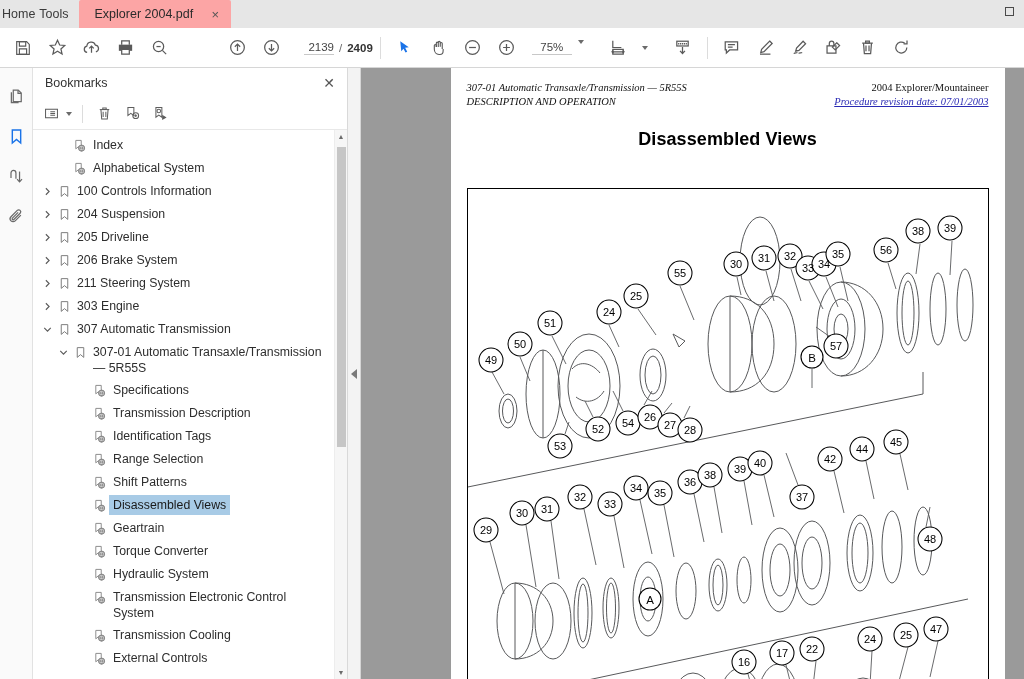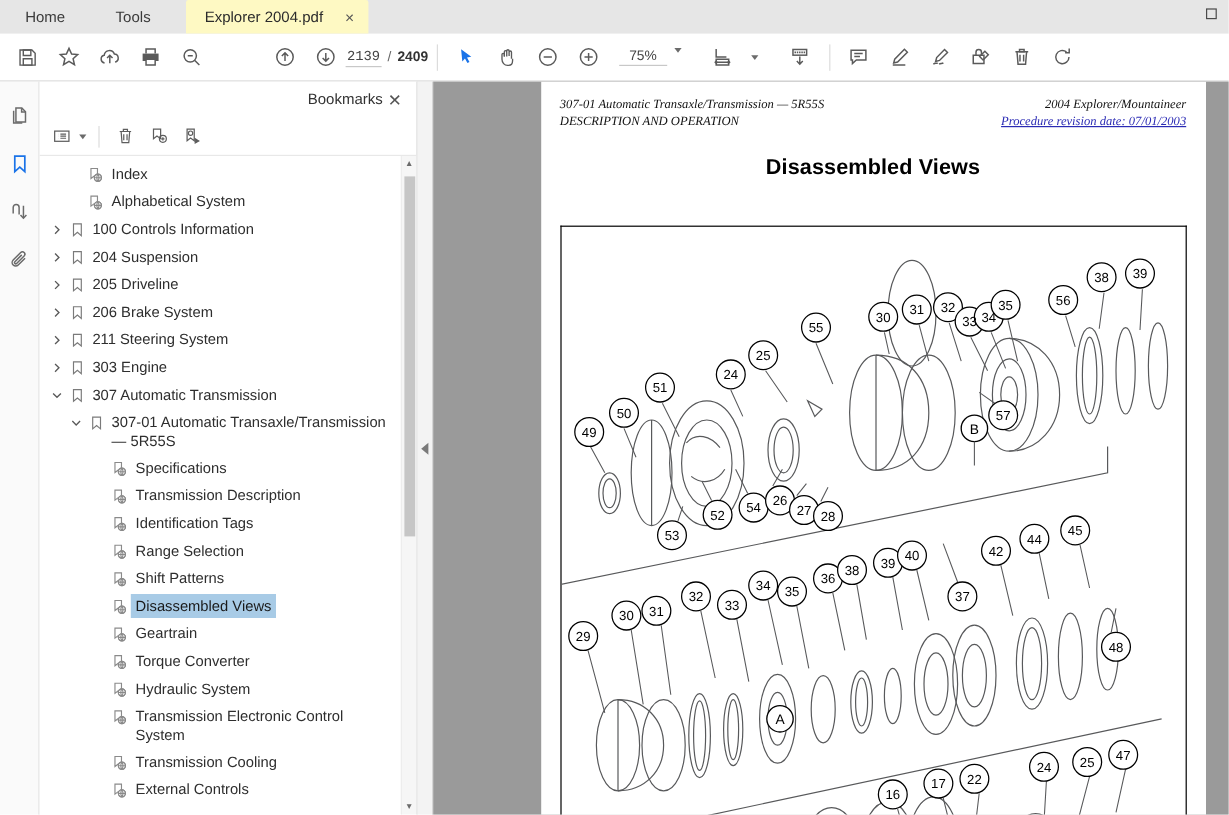--- a/index.html
+++ b/index.html
@@ -11,25 +11,25 @@
     background: #ffffff;
   }
   .app { width: 1024px; height: 679px; position: relative; display: flex; flex-direction: column; }
 
   
   .tabbar {
     height: 28px; background: #e6e6e6; display: flex; align-items: flex-end;
     position: relative; flex: 0 0 28px;
   }
   .menu-item {
-    font-size: 12.5px; color: #3a3a3a; padding: 0 21px; height: 28px;
+    font-size: 12.5px; color: #3a3a3a; padding: 0 2px; height: 28px;
     display: flex; align-items: center; cursor: default;
   }
   .doc-tab {
-    height: 28px; background: #fef9c3; display: flex; align-items: center;
+    height: 28px; background: #fca5a5; display: flex; align-items: center;
     padding: 0 8px 0 16px; min-width: 150px; margin-left: 8px;
     border-top-left-radius: 2px; border-top-right-radius: 2px;
   }
   .doc-tab-label { font-size: 12.5px; color: #2b2b2b; white-space: nowrap; }
   .doc-tab-close {
     margin-left: 14px; width: 16px; height: 16px; font-size: 13px; color: #555;
     display: flex; align-items: center; justify-content: center; cursor: pointer;
   }
   .wincontrols { position: absolute; right: 0; top: 0; display: flex; height: 22px; }
   .wc-btn {
@@ -47,22 +47,22 @@
     width: 34px; height: 32px; display: flex; align-items: center; justify-content: center;
     color: #5a5a5a; cursor: pointer; border-radius: 2px;
   }
   .tb-btn.active { color: #1a73e8; }
   .tb-sep { width: 1px; height: 22px; background: #dcdcdc; margin: 0 7px; }
   .tb-gap-a { width: 44px; }
   .tb-gap-b { width: 18px; }
   .pagebox { display: flex; align-items: center; font-size: 11.5px; color: #333; }
   .page-input {
     width: 30px; border: none; border-bottom: 1px solid #c8c8c8; background: transparent;
-    font-family: Liberation Mono, monospace; font-size: 11.5px; color: #444;
-    text-align: center; padding: 1px 0; outline: none; overflow: hidden;
+    font-family: Liberation Sans, sans-serif; font-size: 11.5px; color: #444;
+    text-align: right; padding: 1px 0; outline: none; overflow: hidden; margin-left: 16px;
   }
   .page-sep { margin: 0 5px; color: #666; font-size: 11.5px; }
   .page-total { font-weight: bold; color: #333; font-size: 11.5px; }
   .zoombox { display: flex; margin-left: 8px; }
   .zoom-input {
     width: 40px; border: none; border-bottom: 1px solid #c8c8c8; background: transparent;
     font-family: "Liberation Sans", sans-serif; font-size: 11.5px; color: #444;
     text-align: center; padding: 1px 0; outline: none;
   }
   .caret { width: 0; height: 0; border-left: 3.5px solid transparent; border-right: 3.5px solid transparent;
@@ -83,21 +83,21 @@
   .rail-btn.active { color: #1a73e8; }
 
   
   .panel {
     width: 315px; background: #ffffff; border-right: 1px solid #d9d9d9;
     display: flex; flex-direction: column; flex: 0 0 315px; min-height: 0;
   }
   .panel-head {
     height: 30px; display: flex; align-items: center; padding: 0 8px 0 12px; flex: 0 0 30px;
   }
-  .panel-title { font-size: 12.5px; color: #333; flex: 1; text-align: right; }
+  .panel-title { font-size: 12.5px; color: #333; flex: 1; }
   .panel-close {
     width: 20px; height: 20px; display: flex; align-items: center; justify-content: center;
     color: #555; cursor: pointer; font-size: 14px;
   }
   .panel-tools {
     height: 32px; display: flex; align-items: center; padding: 0 8px;
     border-bottom: 1px solid #e8e8e8; flex: 0 0 32px; gap: 2px;
   }
   .pt-btn {
     height: 24px; min-width: 26px; display: flex; align-items: center; justify-content: center;
@@ -141,21 +141,21 @@
 
   
   .viewport { flex: 1; background: #9a9a9a; display: flex; justify-content: center; overflow: hidden; position: relative; }
   .page {
     background: #ffffff; width: 554px; height: 679px; position: relative; flex: 0 0 554px;
     margin-left: 70px;
   }
   .pg-head { padding: 14px 16px 0 16px; }
   .pg-hrow { display: flex; justify-content: space-between; align-items: baseline; }
   .pg-h-left { font-family: "Liberation Serif", serif; font-style: italic; font-size: 10.5px; color: #111; }
-  .pg-h-right { font-family: "Liberation Serif", serif; font-style: italic; font-size: 10.5px; color: #111; text-align: right; }
+  .pg-h-right { font-family: "Liberation Serif", serif; font-size: 10.5px; color: #111; text-align: right; }
   .pg-h-link {
     font-family: "Liberation Serif", serif; font-style: italic; font-size: 10.5px;
     color: #2a2ab4; text-decoration: underline; cursor: pointer;
   }
   .pg-title {
     text-align: center; font-family: "Liberation Sans", sans-serif; font-weight: bold;
     font-size: 18px; color: #000; margin-top: 22px; letter-spacing: 0.1px;
   }
   .figframe {
     position: absolute; left: 16px; right: 16px; top: 120px; bottom: 0;

